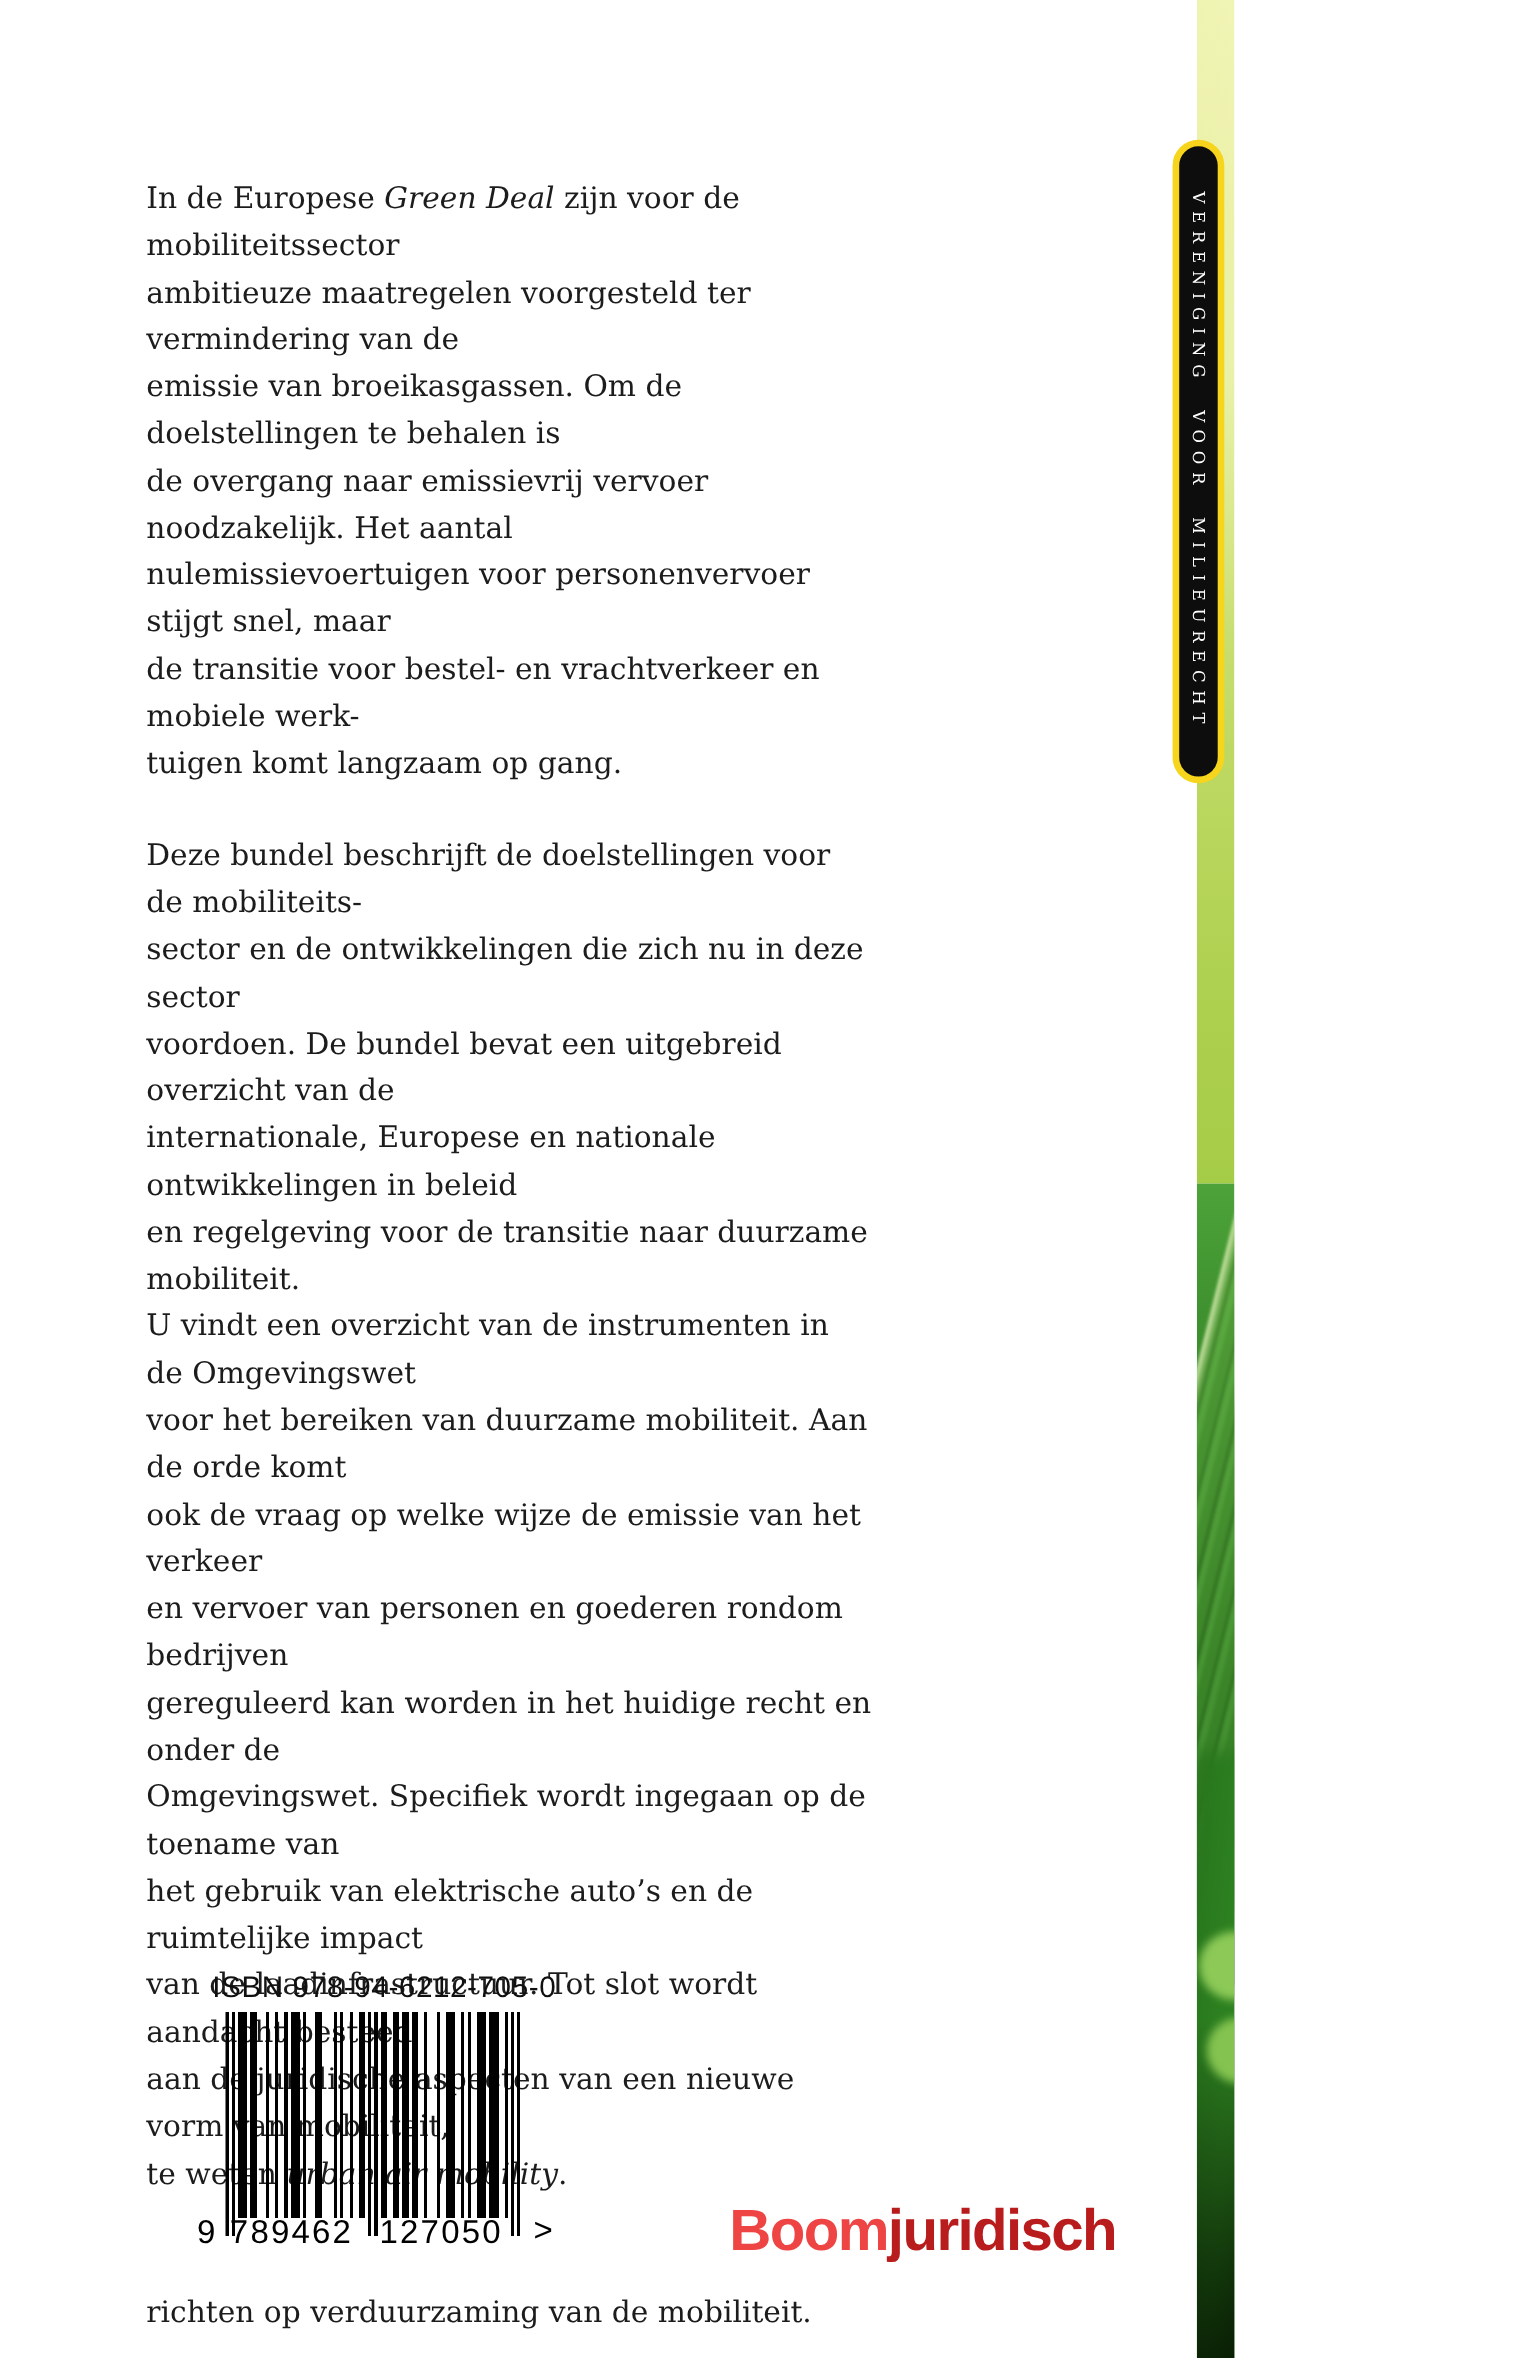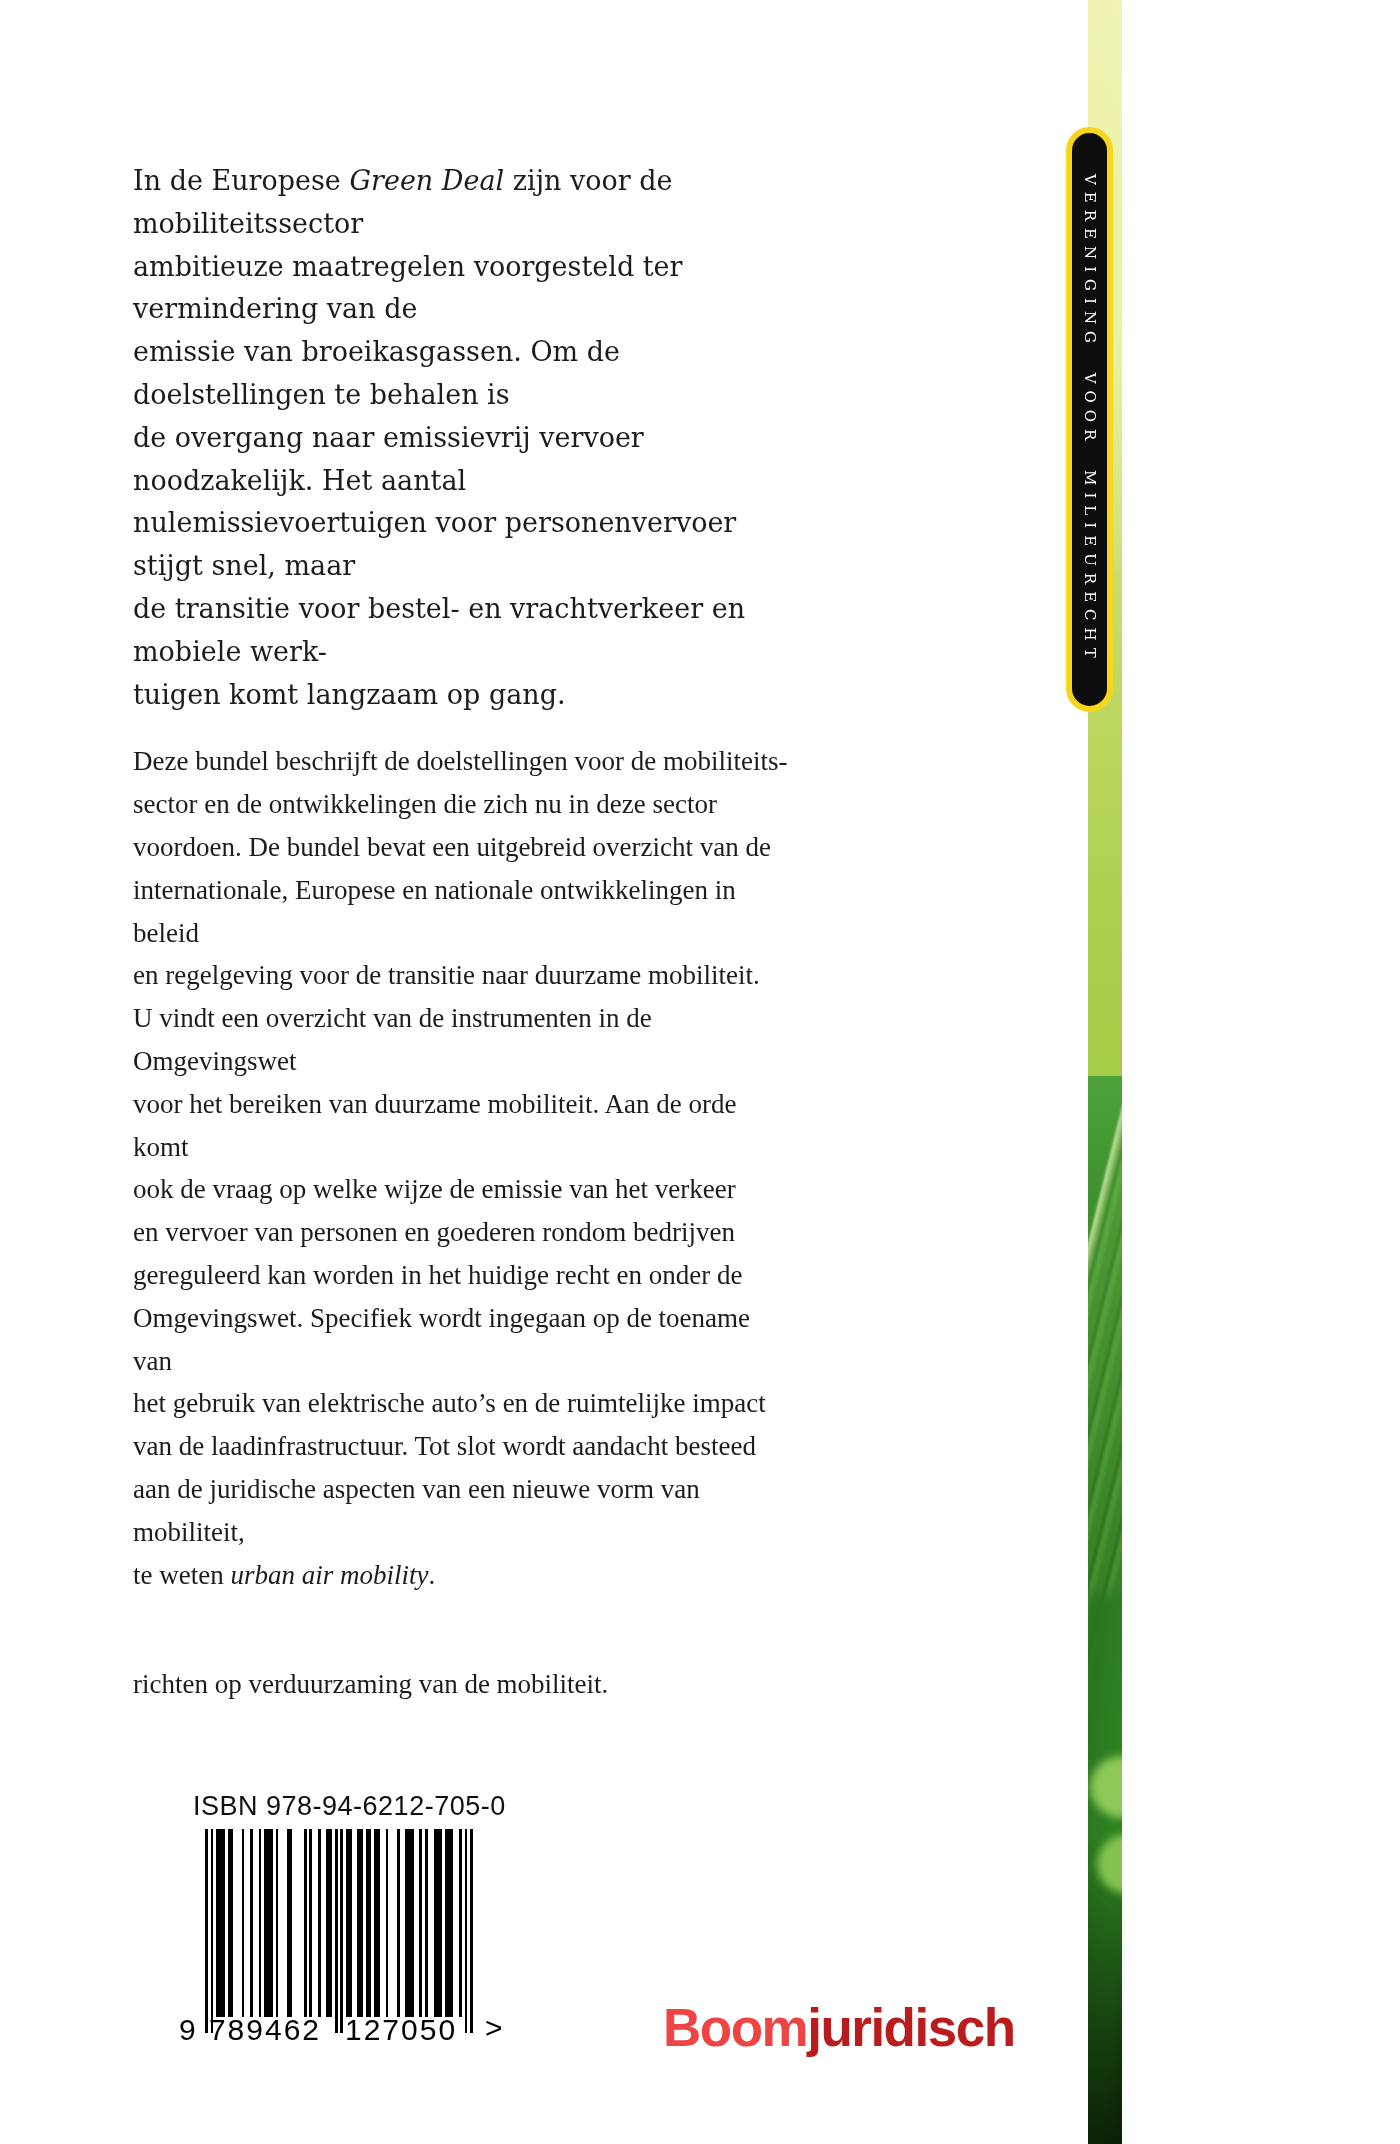--- a/index.html
+++ b/index.html
@@ -3,21 +3,21 @@
 <meta charset="utf-8">
 <style>
   html,body{margin:0;padding:0;background:#ffffff;}
   .cover{position:relative;width:1122px;height:2144px;background:#ffffff;overflow:hidden;
          font-family:"DejaVu Serif",serif;}
 
   
   .blurb{position:absolute;left:133px;top:160px;width:660px;font-size:27px;line-height:42.8px;
          color:#1c1c1c;}
   .para{margin:0;}
-  .para + .para{margin-top:24px;font-family:Liberation Serif, serif;}
+  .para + .para{margin-top:41px;}
   .it{font-style:italic;}
 
   
   .photo{position:absolute;left:1088px;top:0;width:312px;height:2144px;overflow:hidden;}
   .ph-top{position:absolute;left:0;top:0;width:312px;height:1076px;overflow:hidden;
     background:
       radial-gradient(ellipse 420px 300px at 80% 60px, rgba(250,252,215,.60), rgba(250,252,215,0) 68%),
       radial-gradient(ellipse 520px 360px at 8% 330px, rgba(246,250,195,.45), rgba(246,250,195,0) 70%),
       linear-gradient(180deg,#eff3b0 0%,#e9efa2 17%,#e0eb95 30%,#d0e27c 46%,#bed963 63%,#afd151 82%,#a5cc47 100%);}
   .ph-bot{position:absolute;left:0;top:1076px;width:312px;height:1068px;overflow:hidden;

